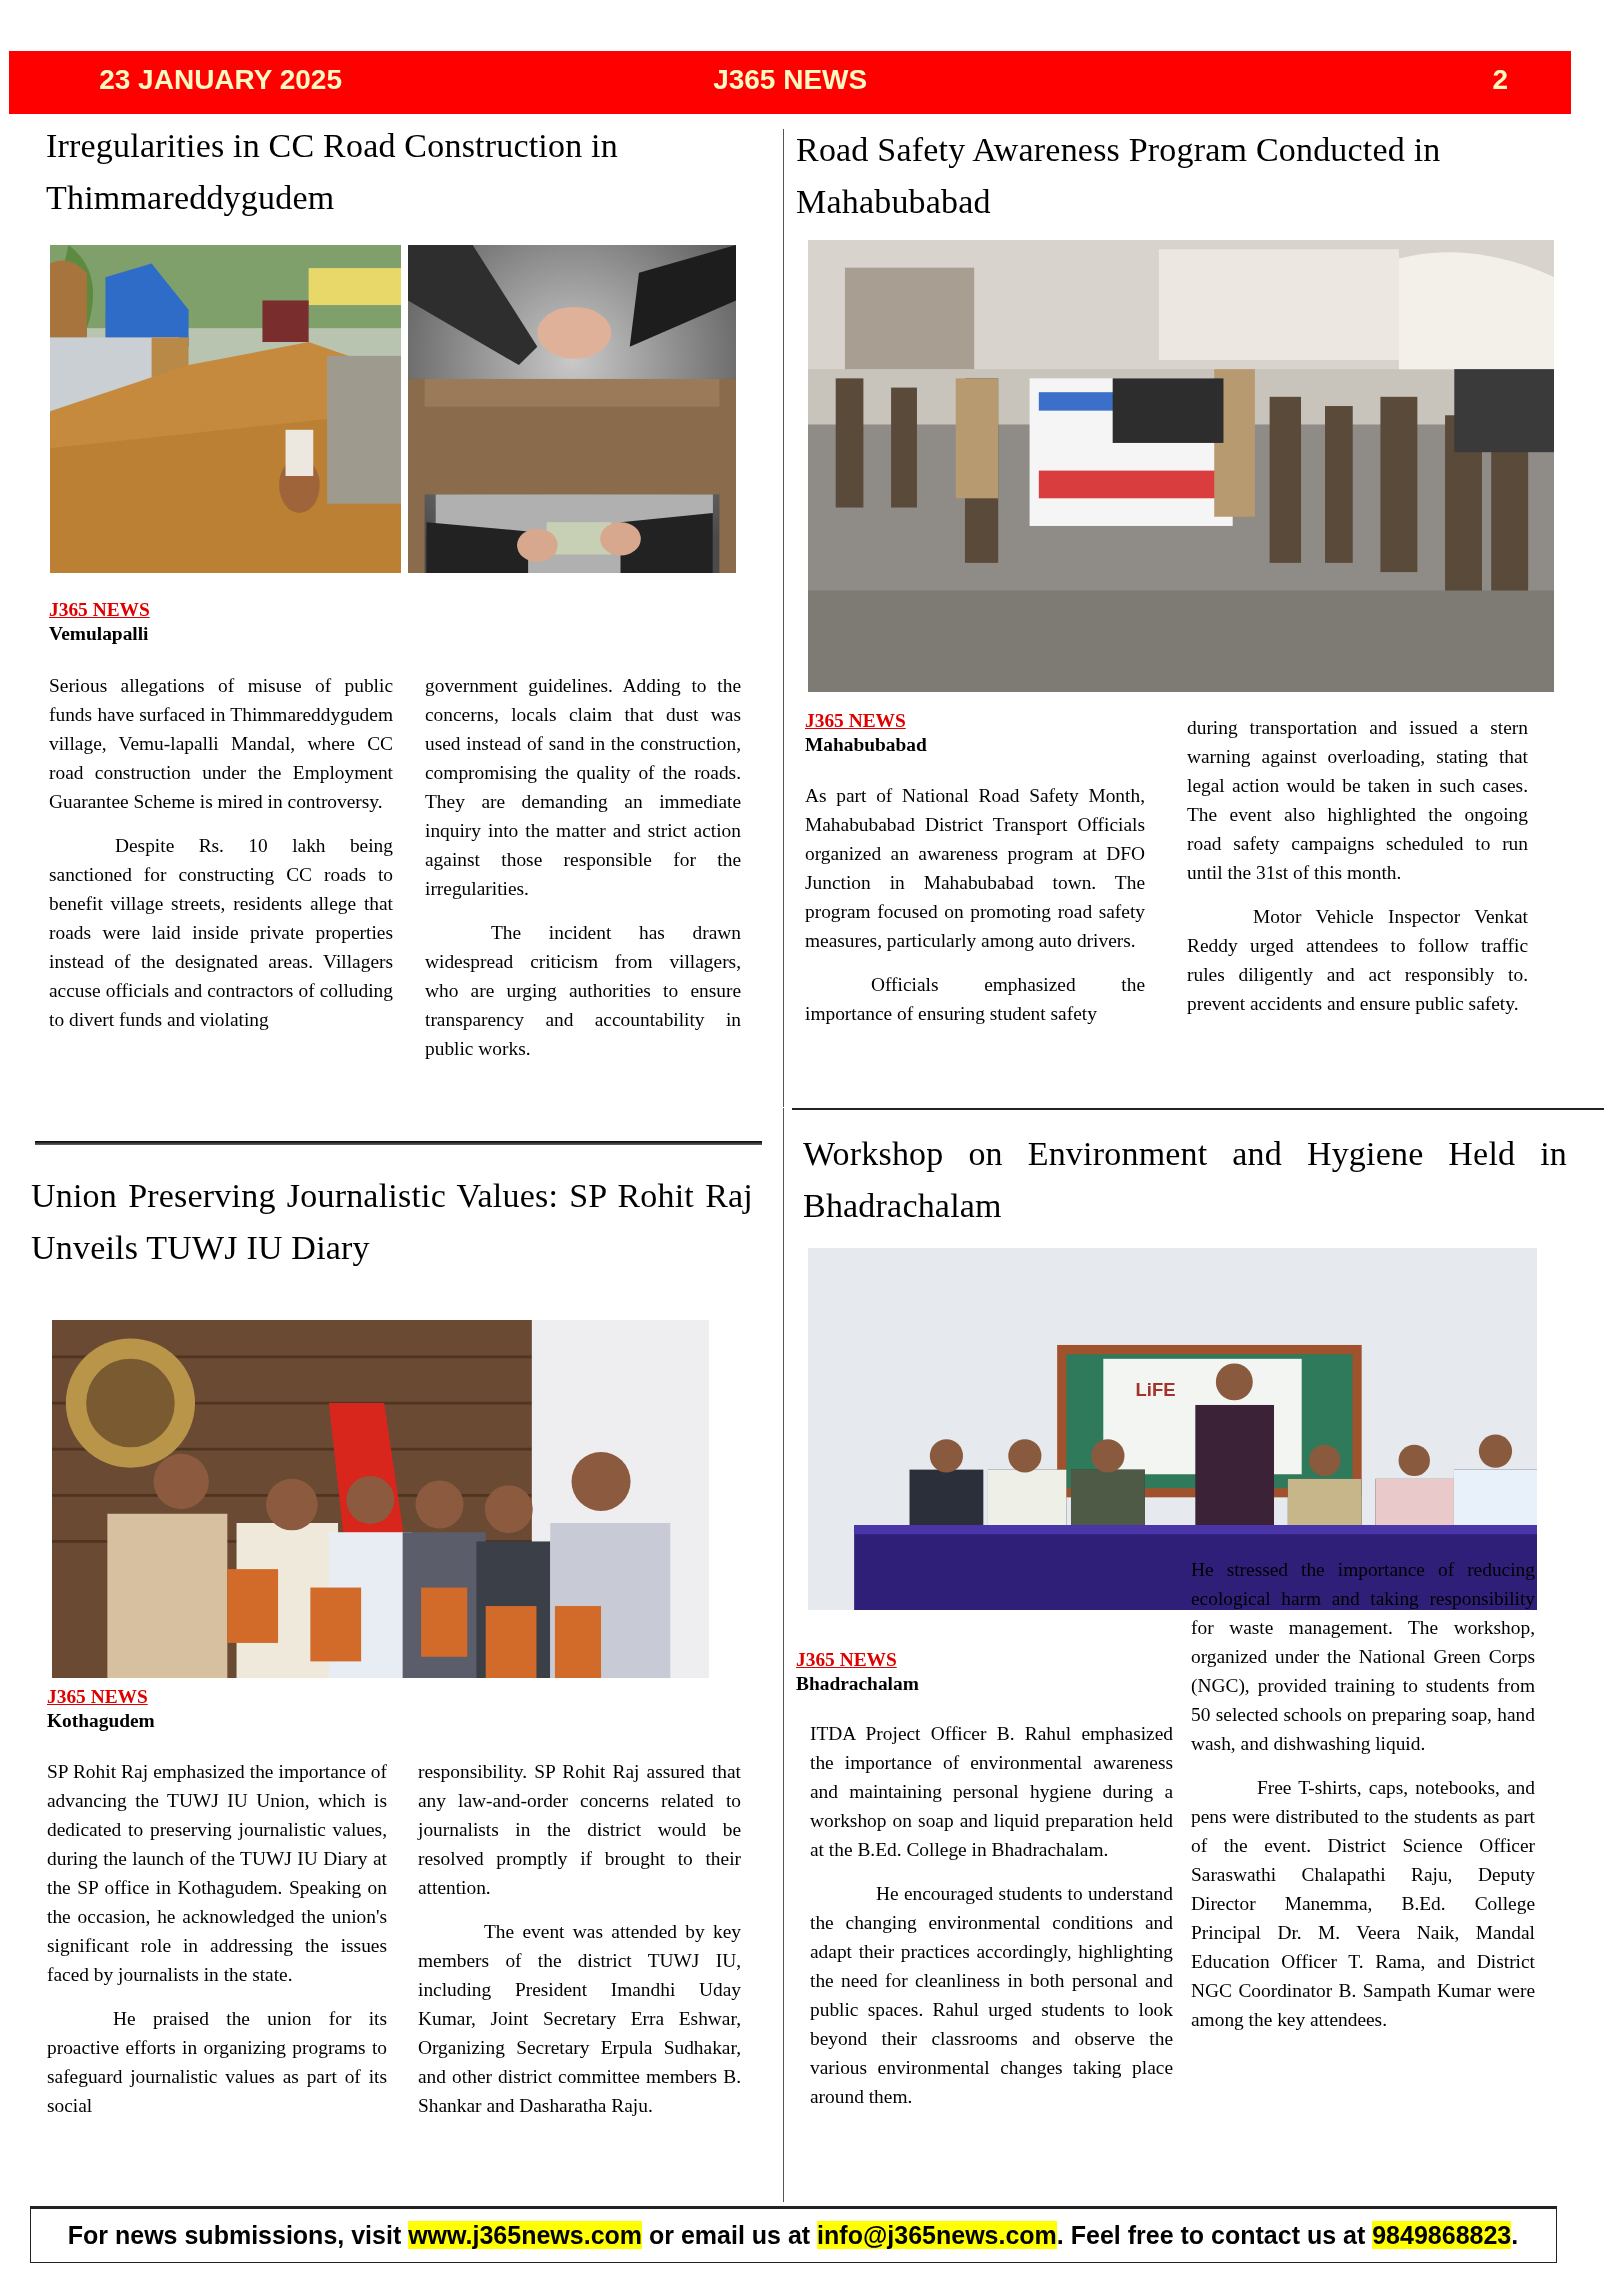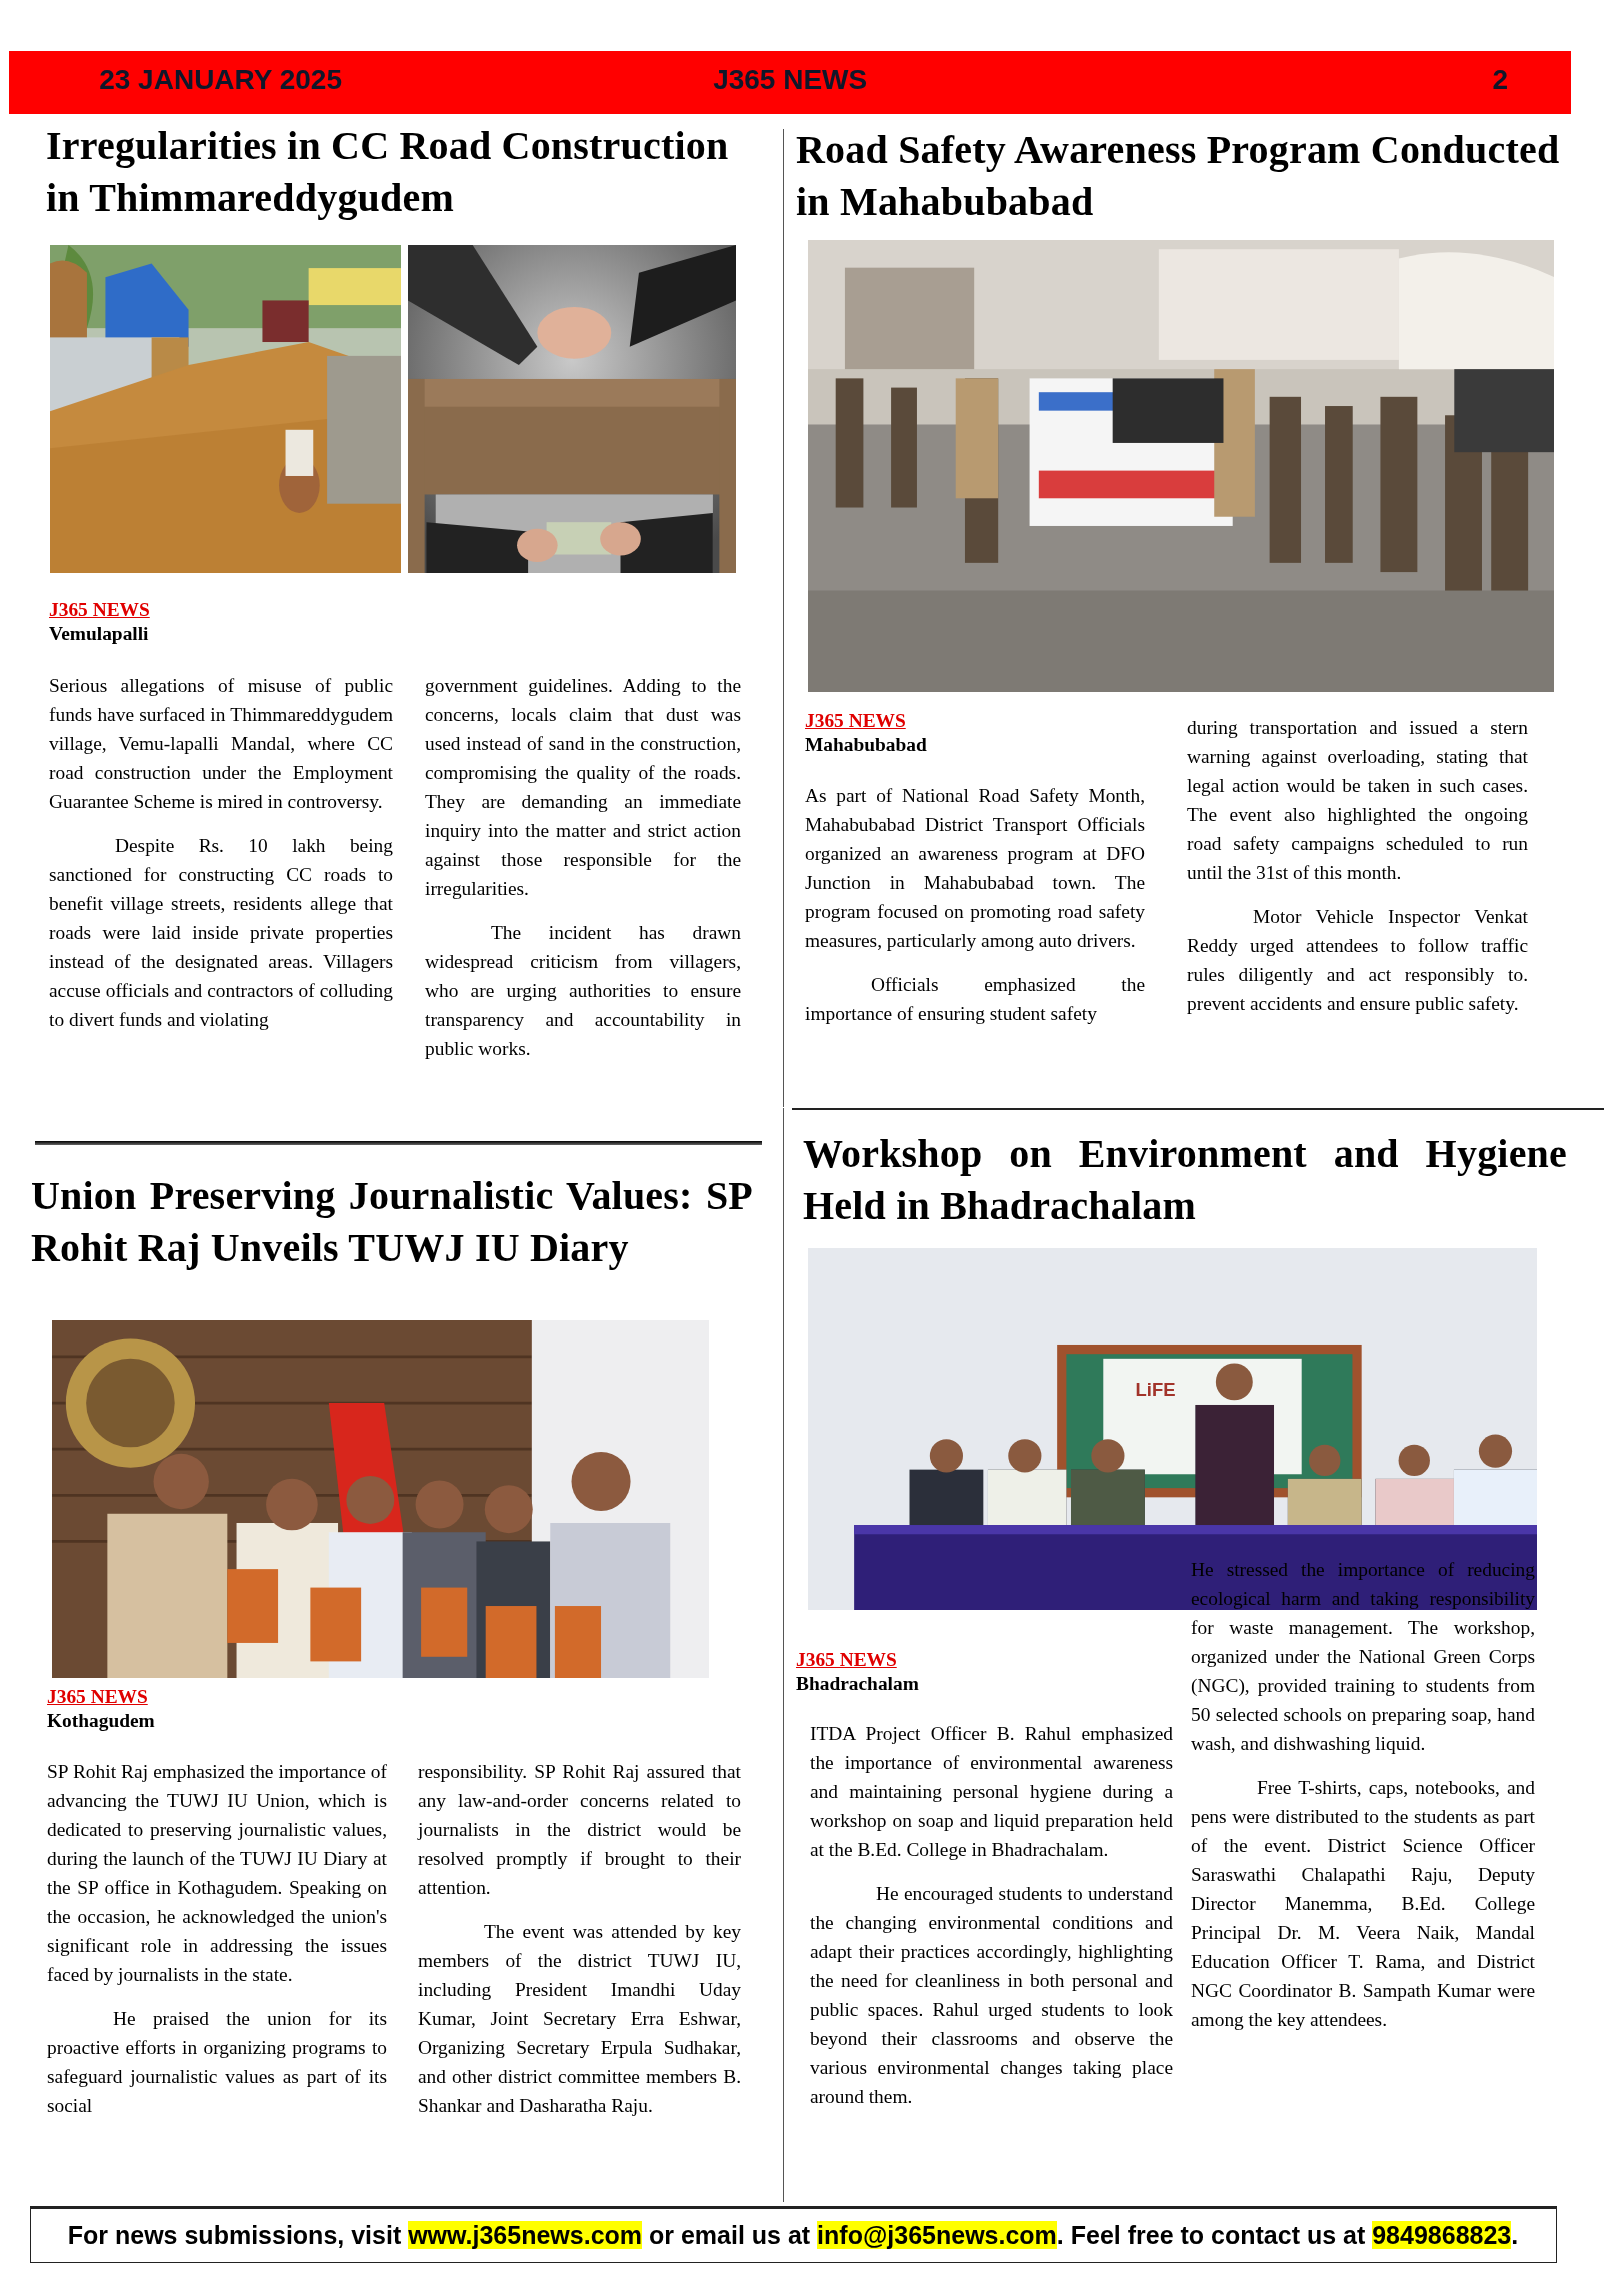--- a/index.html
+++ b/index.html
@@ -1,31 +1,31 @@
 <!DOCTYPE html>
 <html style="font-size:14.8px"><head>
 <meta charset="utf-8">
 <style>
   * { margin:0; padding:0; box-sizing:border-box; }
   html, body { width:1620px; height:2290px; background:#ffffff; overflow:hidden; }
   body { position:relative; font-family:"Liberation Serif", serif; color:#000; }
 
   .masthead {
     position:absolute; left:9.2px; top:51px; width:1562px; height:63px;
-    background:#ff0000; color:#0f172a;
+    background:#ff0000; color:#fef9c3;
     font-family:"Liberation Sans", sans-serif; font-weight:bold; font-size:28px;
   }
   .masthead span { position:absolute; top:13px; }
   .mh-date { left:90px; }
   .mh-title { left:0; right:0; text-align:center; }
   .mh-page { right:63px; }
 
   .headline {
-    position:absolute; font-family:"Liberation Serif", serif; font-weight:bold;
-    font-size:40px; line-height:52px; letter-spacing:0.2px;
+    position:absolute; font-family:"Liberation Serif", serif; font-weight:normal;
+    font-size:34px; line-height:52px; letter-spacing:0.2px;
   }
   .headline.just { text-align:justify; text-align-last:left; }
 
   .vrule { position:absolute; background:#555; width:0.9px; }
   .hrule { position:absolute; height:1.8px; background:#222; }
   .hrule.thick { height:3.7px; background:linear-gradient(#000, #666); }
 
   .photo { position:absolute; overflow:hidden; }
   .photo svg { width:100%; height:100%; display:block; }
 

